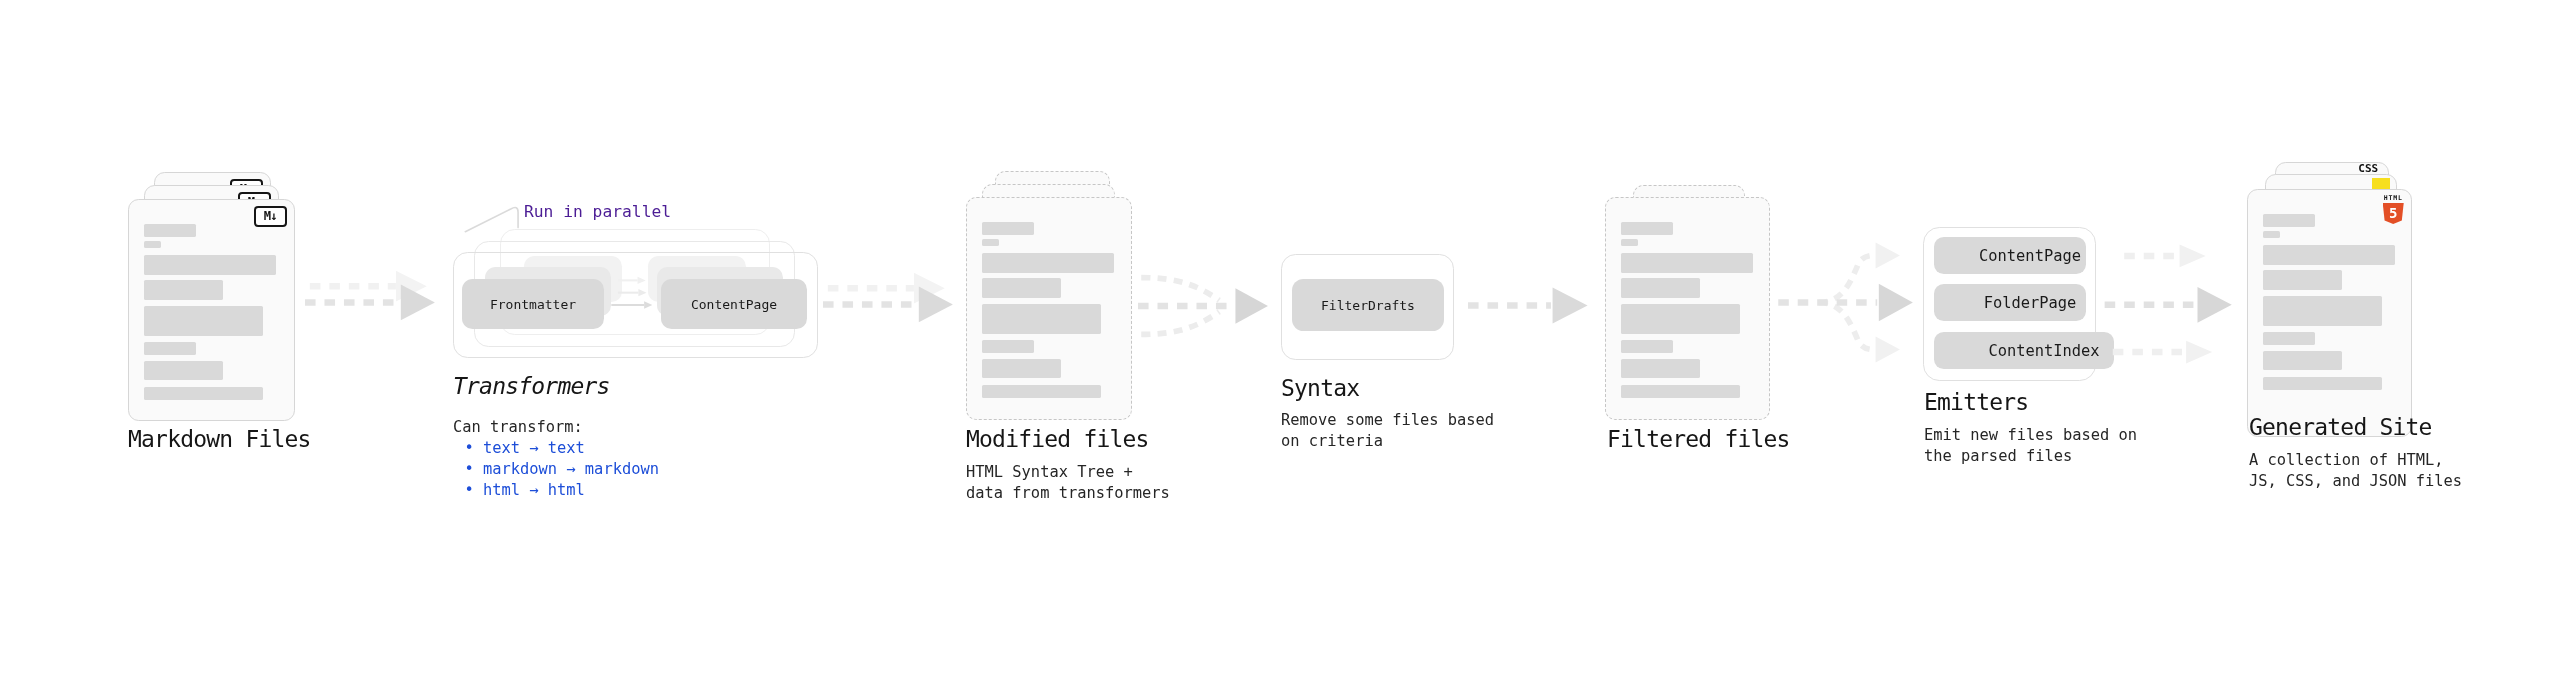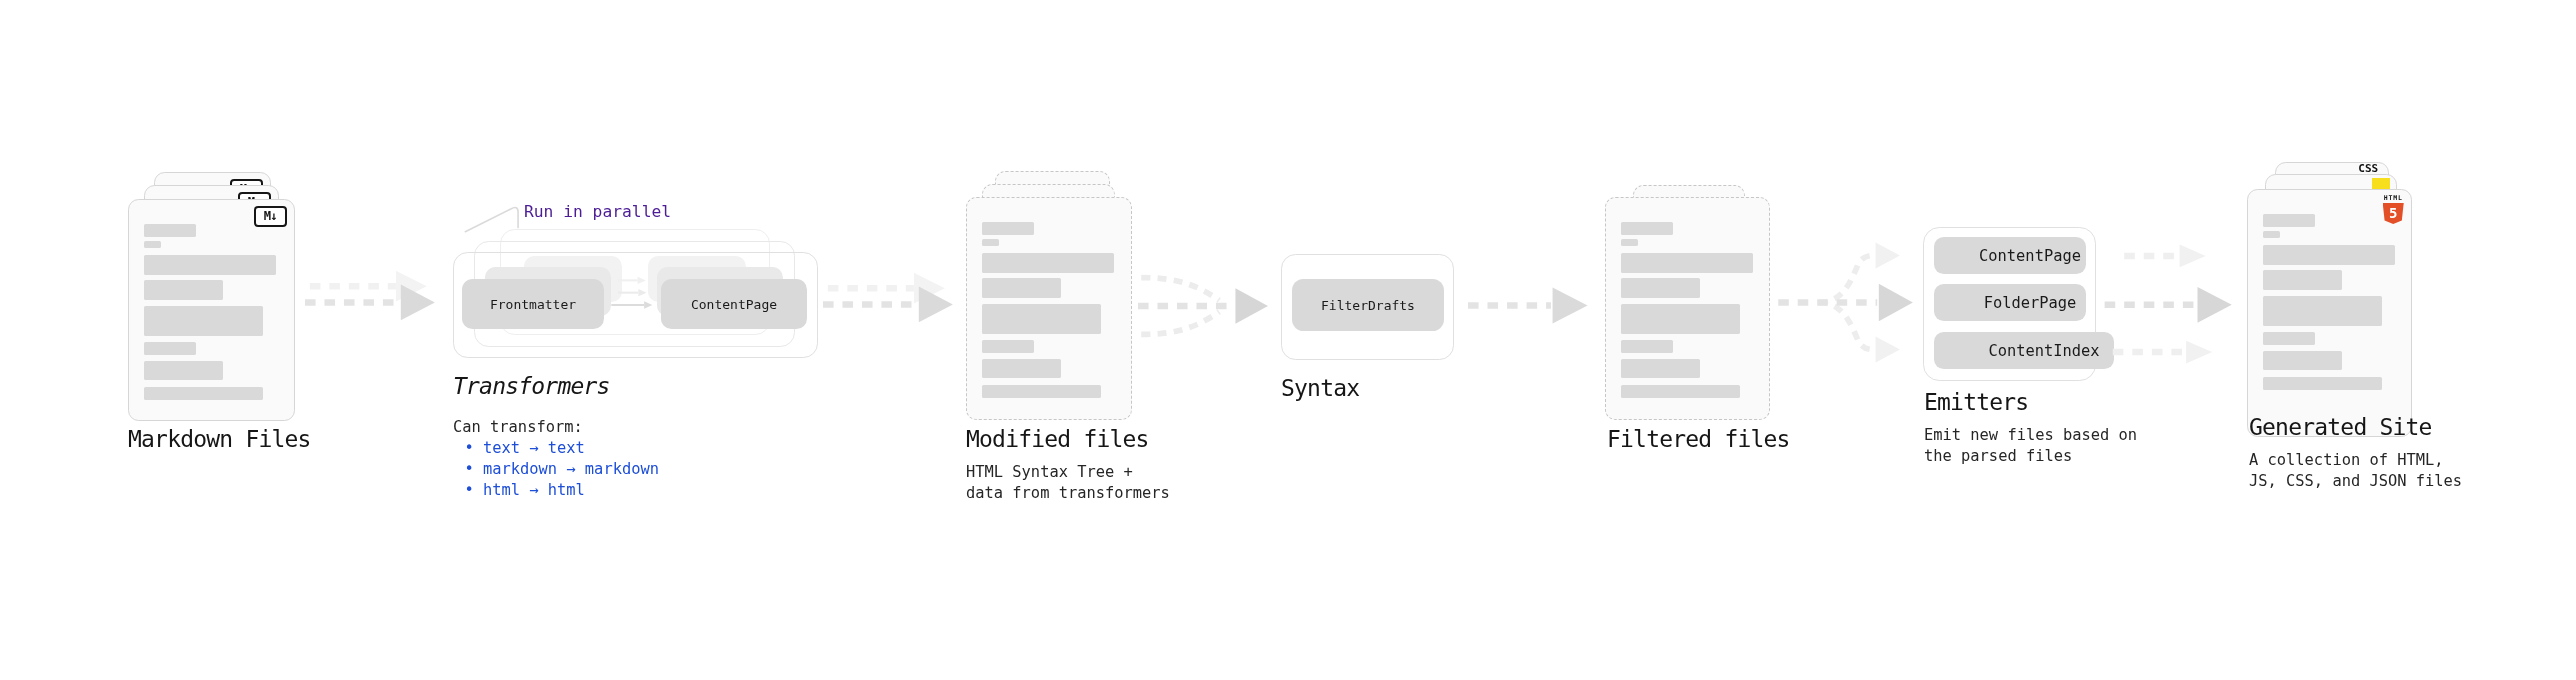--- a/index.html
+++ b/index.html
@@ -155,20 +155,22 @@
   <svg style="left:1138px;top:257px;" width="134" height="98" viewBox="0 0 165 120">
     <path d="M 4 25 C 55 25 78 38 100 53" stroke="#ececec" stroke-width="7" stroke-dasharray="11 9" fill="none"></path>
     <path d="M 4 95 C 55 95 78 82 100 67" stroke="#ececec" stroke-width="7" stroke-dasharray="11 9" fill="none"></path>
     <line x1="0" y1="60" x2="118" y2="60" stroke="#e3e3e3" stroke-width="8" stroke-dasharray="13 11"></line>
     <polygon points="120,38 160,60 120,82" fill="#d6d6d6"></polygon>
   </svg>
 
   <div class="frame bgfill" style="left:1281px;top:254px;width:173px;height:106px;"></div>
   <div class="chip" style="left:1292px;top:279px;width:152px;height:52px;border-radius:11.4px;">FilterDrafts</div>
   <div class="sec-title" style="left:1281px;top:375px;">Syntax</div>
+  <div class="sec-sub" style="left:1281px;top:410px;">Remove some files based
+on criteria</div>
 
   <svg style="left:1468px;top:285px;" width="122" height="41" viewBox="0 0 150 50">
     <line x1="0" y1="25" x2="102" y2="25" stroke="#e3e3e3" stroke-width="8" stroke-dasharray="13 11"></line>
     <polygon points="104,3 147,25 104,47" fill="#dadada"></polygon>
   </svg>
 
   <div class="doc-card dashed" style="left:1633px;top:185px;width:112px;height:219px;"></div>
   <div class="doc-card dashed" style="left:1605px;top:197px;width:165px;height:223px;">
     <div class="doc-bars">
       <div class="bar b1"></div>

